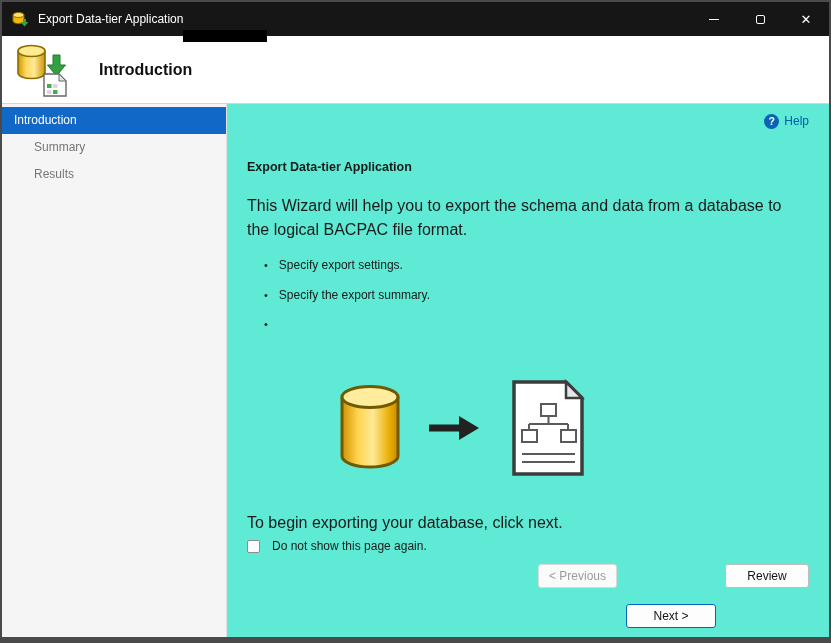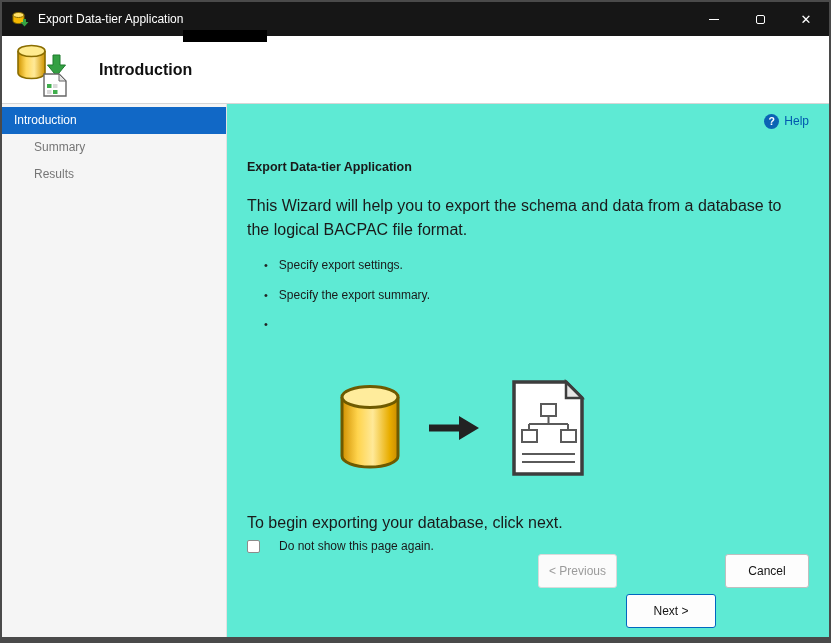--- a/index.html
+++ b/index.html
@@ -74,32 +74,32 @@
   .req-intro { margin-top:22px; font-size:12px; }
   .bullets { margin-top:16px; }
   .bullet-row { display:flex; align-items:baseline; margin-bottom:13px; padding-left:17px; height:17px; }
   .bullet-dot { font-size:11px; margin-right:11px; color:#222; }
   .bullet-text { font-size:12px; }
   .graphic-row {
     margin-top:30px; margin-left:92px;
     display:flex; align-items:center; gap:28px;
   }
   .begin-text { margin-top:32px; font-size:16px; }
-  .checkbox-row { margin-top:7px; display:flex; align-items:center; gap:19px; cursor:default; }
+  .checkbox-row { margin-top:7px; display:flex; align-items:center; gap:12px; cursor:default; }
   .cb-box {
     width:13px; height:13px; background:#fff; border:1px solid #8c8c8c; border-radius:2px;
     display:inline-block; flex:0 0 auto;
   }
   .cb-label { font-size:12px; }
   
   .footer {
     margin-top:auto; display:flex; justify-content:flex-end; gap:9px; padding-bottom:9px;
   }
   .btn {
-    height:34px; font-size:12px; border-radius:3px; background:#fdfdfd;
+    height:24px; font-size:12px; border-radius:3px; background:#fdfdfd;
     border:1px solid #bfbfbf; color:#141414; padding:0 10px;
     font-family:"Liberation Sans","DejaVu Sans",sans-serif; cursor:default;
   }
   .btn-prev { min-width:74px; color:#9b9b9b; background:#fbfbfb; border-color:#dadada; }
   .btn-next { min-width:90px; border:1px solid #0067c0;margin-top:40px; }
   .btn-cancel { min-width:84px; }
 </style>
 </head>
 <body>
 
@@ -227,18 +227,18 @@
       <div class="begin-text">To begin exporting your database, click next.</div>
 
       <div class="checkbox-row">
         <span class="cb-box"></span>
         <span class="cb-label">Do not show this page again.</span>
       </div>
 
       <div class="footer">
         <button class="btn btn-prev">&lt; Previous</button>
         <button class="btn btn-next">Next &gt;</button>
-        <button class="btn btn-cancel">Cancel</button>
+        <button class="btn btn-cancel">Review</button>
       </div>
 
     </div>
   </div>
 </div>
 
 </body></html>

